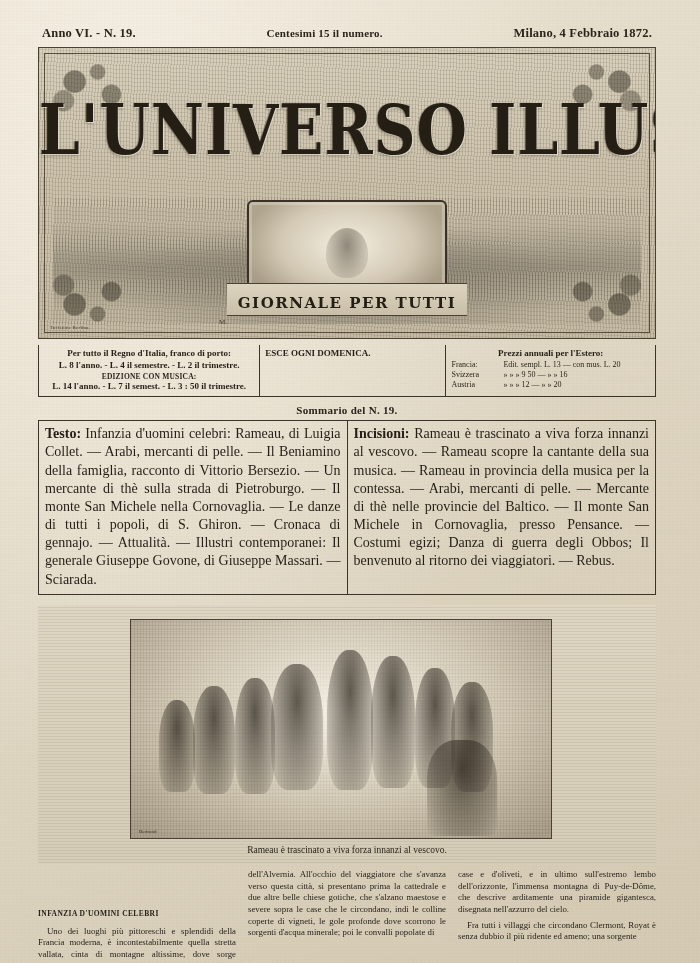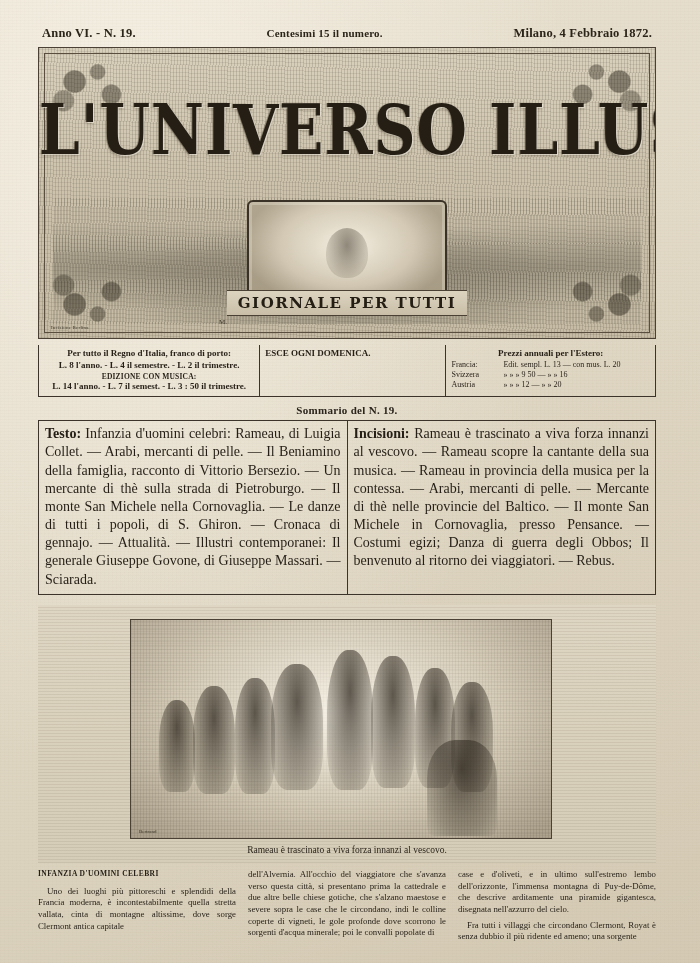--- a/index.html
+++ b/index.html
@@ -138,21 +138,21 @@
     width: 240px;
     text-align: center;
     font-family: "DejaVu Serif", serif;
     font-size: 15px;
     font-weight: bold;
     letter-spacing: 1.5px;
     color: #241e14;
     border-top: 1px solid #4a4034;
     border-bottom: 1px solid #4a4034;
     background: linear-gradient(180deg, #ddd4c0, #c9bfa8);
-    padding: 3px 0 3px;
+    padding: 10px 0 3px;
   }
   .engraver-note {
     position: absolute;
     left: 12px; bottom: 8px;
     font-size: 5px;
     color: #3b3326;
     letter-spacing: 0.2px;
   }
   .engraver-note2 {
     position: absolute;
@@ -252,20 +252,21 @@
     line-height: 1.33;
     text-align: justify;
     color: #241e16;
   }
   .col { width: 33.33%; }
   .kicker {
     font-size: 7.5px;
     font-weight: bold;
     letter-spacing: .4px;
     margin-bottom: 7px;
+    margin-top: 40px;
   }
   .arttitle {
     text-align: center;
     font-weight: bold;
     font-size: 12px;
     letter-spacing: 2px;
     margin: 2px 0 7px;
   }
   .article p { margin: 0 0 4px; text-indent: 9px; }
   .article p.noind { text-indent: 0; }

